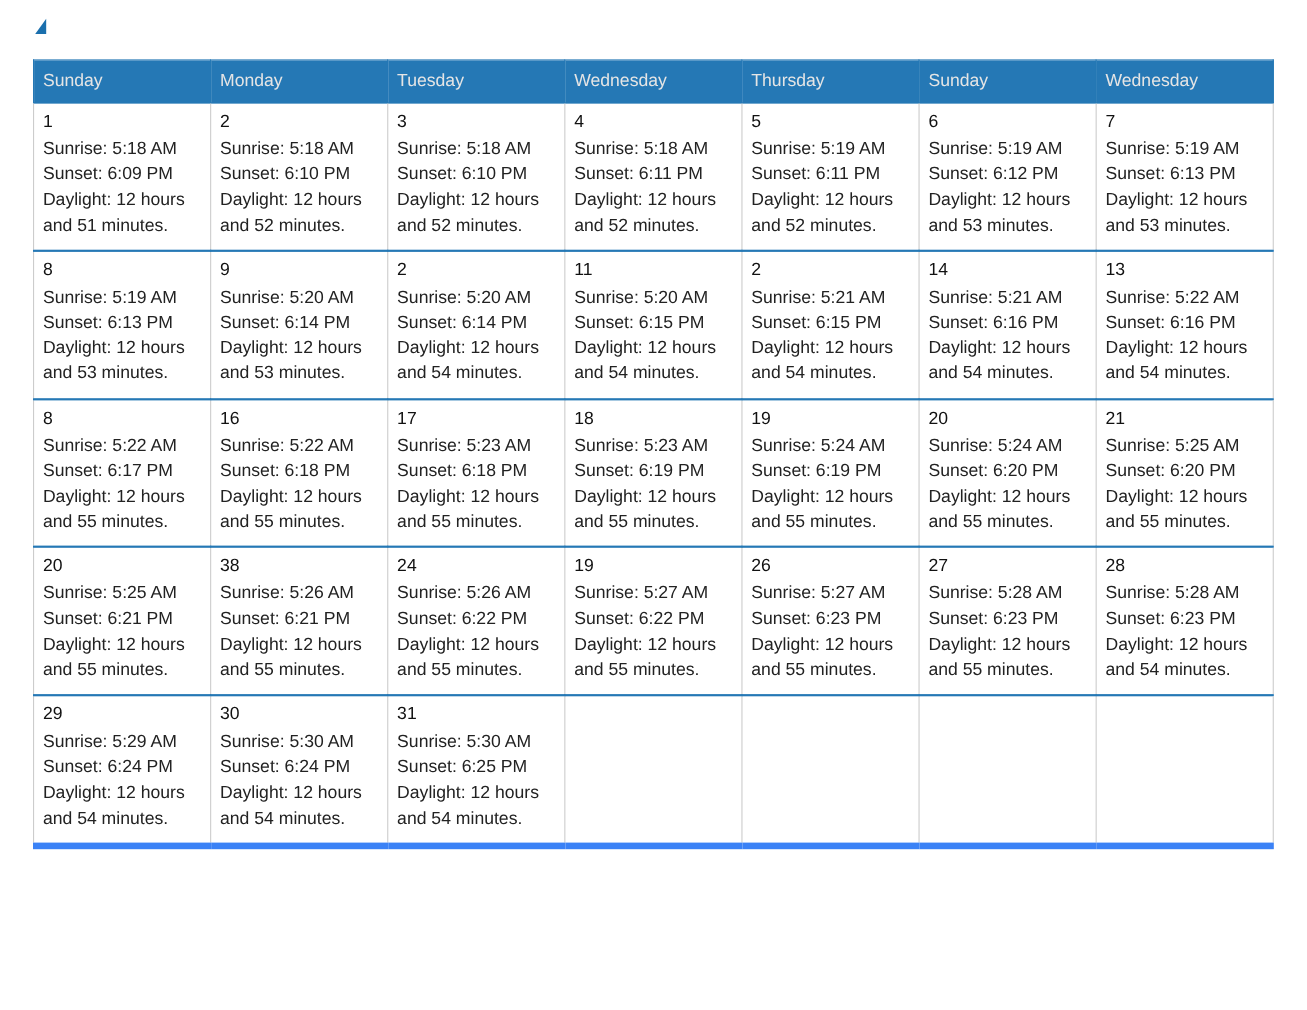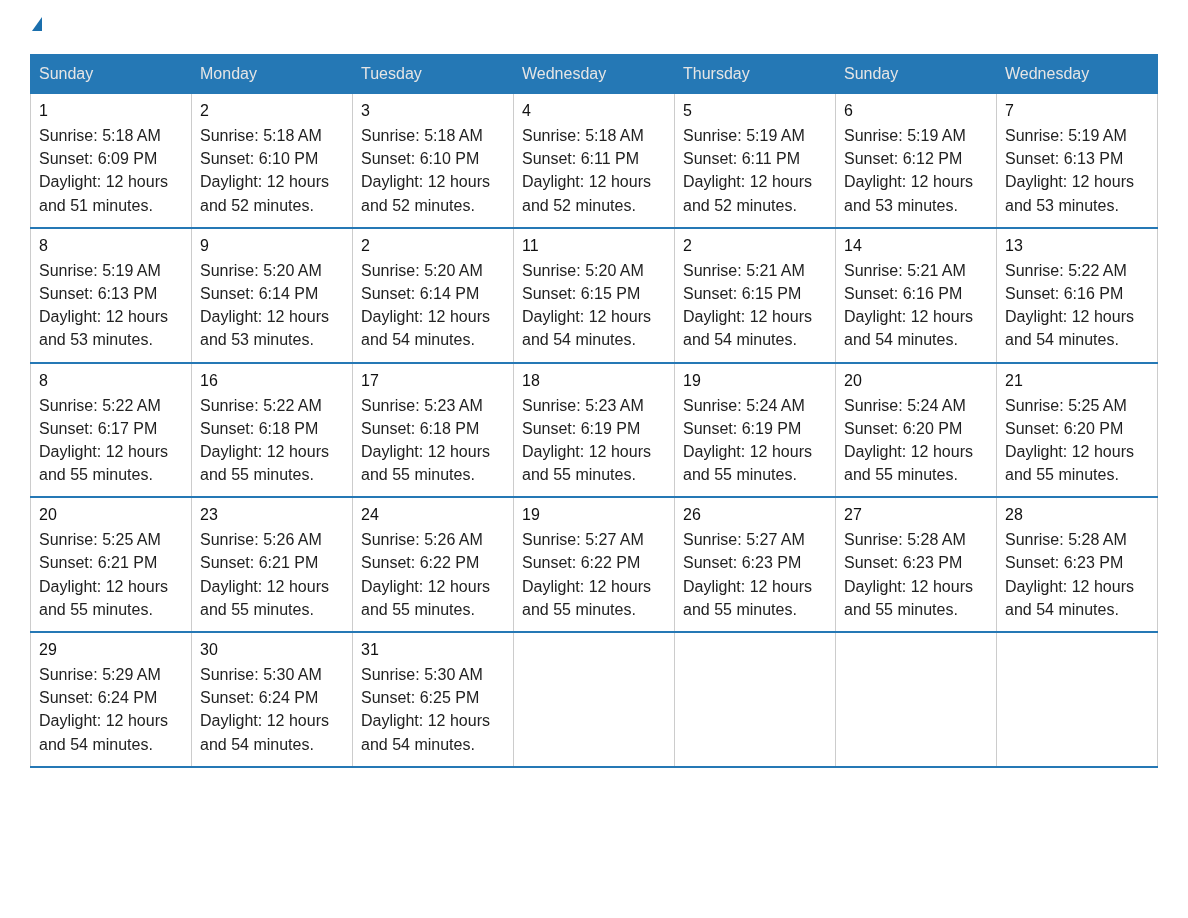--- a/index.html
+++ b/index.html
@@ -91,21 +91,21 @@
       font-weight: normal;
       margin-bottom: 4px;
       color: #111;
     }
     .day-info {
       font-size: 16px;
       color: #222;
       line-height: 1.45;
     }
     tbody tr:last-child td {
-      border-bottom: 1px solid #3b82f6;
+      border-bottom: 6px solid #3b82f6;
       border-radius: 19px;
     }
     tbody tr td:first-child {
       border-left: 1px solid #ccc;
     }
     thead tr th:first-child {
       border-left: 1px solid #2578b5;
     }
     tbody tr {
       border-bottom: 2px solid #2578b5;
@@ -232,21 +232,21 @@
           <div class="day-number">21</div>
           <div class="day-info">Sunrise: 5:25 AM<br>Sunset: 6:20 PM<br>Daylight: 12 hours<br>and 55 minutes.</div>
         </td>
       </tr>
       <tr>
         <td>
           <div class="day-number">20</div>
           <div class="day-info">Sunrise: 5:25 AM<br>Sunset: 6:21 PM<br>Daylight: 12 hours<br>and 55 minutes.</div>
         </td>
         <td>
-          <div class="day-number">23</div>
+          <div class="day-number">38</div>
           <div class="day-info">Sunrise: 5:26 AM<br>Sunset: 6:21 PM<br>Daylight: 12 hours<br>and 55 minutes.</div>
         </td>
         <td>
           <div class="day-number">24</div>
           <div class="day-info">Sunrise: 5:26 AM<br>Sunset: 6:22 PM<br>Daylight: 12 hours<br>and 55 minutes.</div>
         </td>
         <td>
           <div class="day-number">19</div>
           <div class="day-info">Sunrise: 5:27 AM<br>Sunset: 6:22 PM<br>Daylight: 12 hours<br>and 55 minutes.</div>
         </td>

